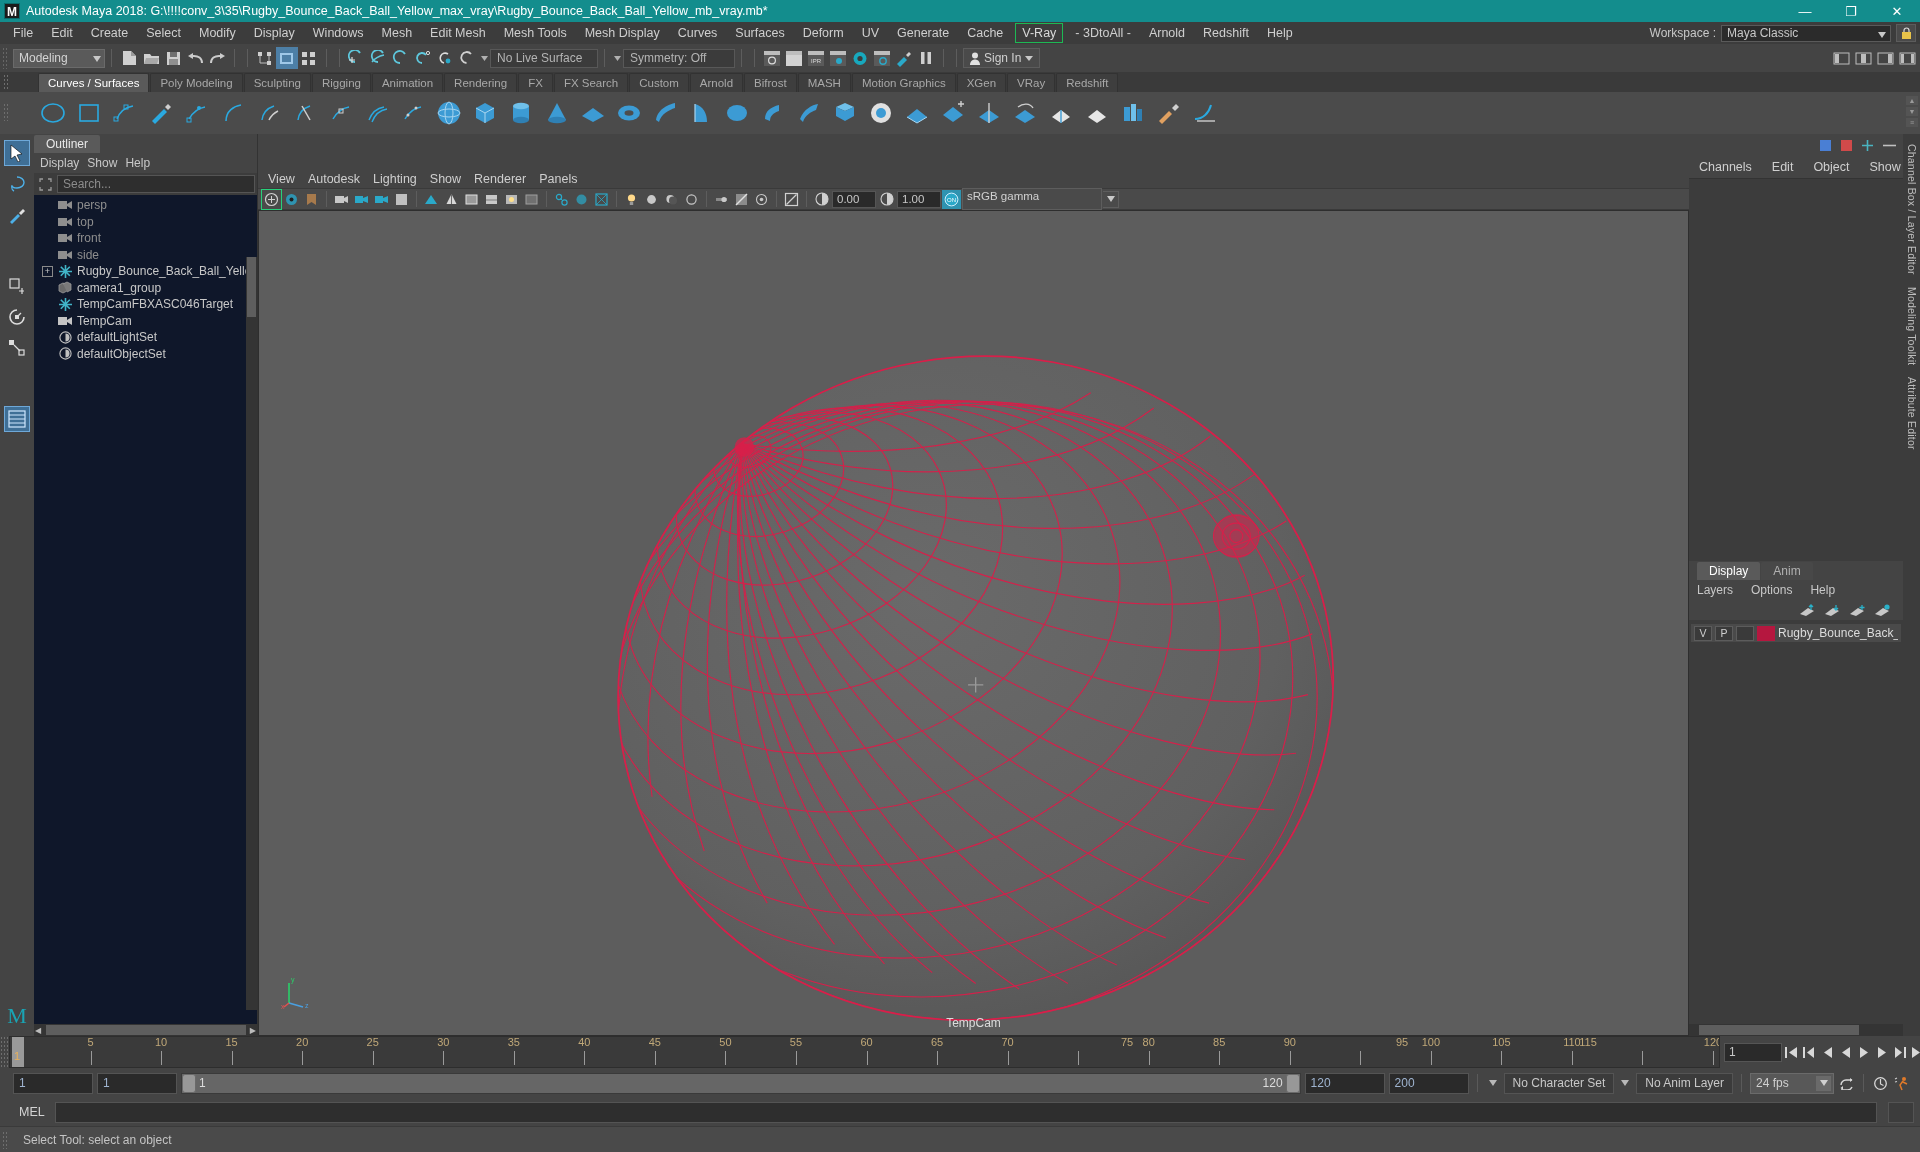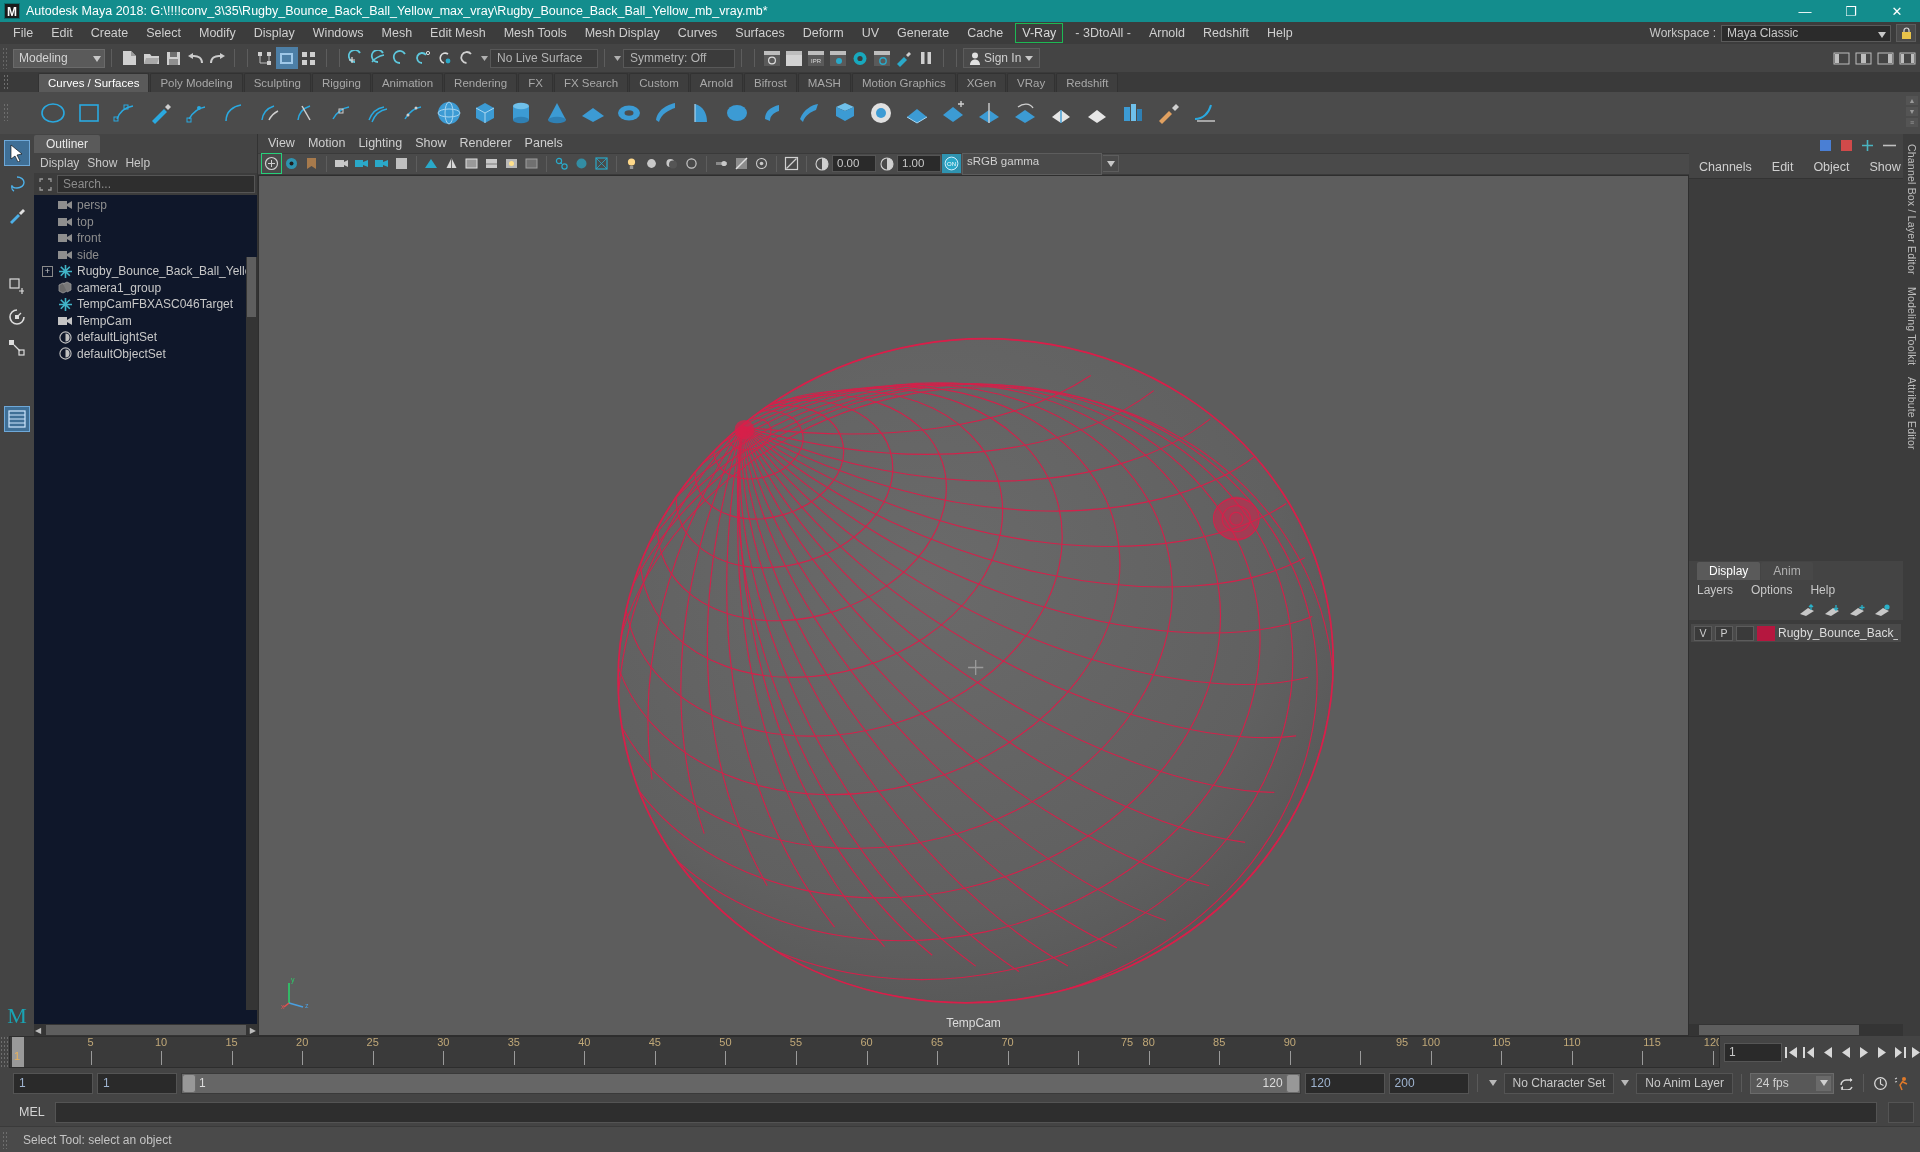--- a/index.html
+++ b/index.html
@@ -136,21 +136,21 @@
   .ol-label { overflow: hidden; text-overflow: clip; }
   .ol-row.dim .ol-label { color: #8e8e8e; }
   .outl-scroll-v { position: absolute; right: 0; top: 62px; bottom: 14px; width: 11px; background: #343434; }
   .outl-scroll-v .thumb { position: absolute; top: 0; left: 1px; width: 9px; height: 60px; background: #5e5e5e; }
   .outl-scroll-h { height: 12px; background: #343434; position: relative; flex: 0 0 12px; }
   .outl-scroll-h .thumb { position: absolute; left: 12px; top: 1px; width: 200px; height: 10px; background: #5e5e5e; }
   .outl-scroll-h .arw-l { position: absolute; left: 1px; top: 2px; font-size: 8px; color: #bbb; }
   .outl-scroll-h .arw-r { position: absolute; right: 1px; top: 2px; font-size: 8px; color: #bbb; }
 
   
-  .viewport-wrap { flex: 1 1 auto; display: flex; flex-direction: column; min-width: 0; background: #444444; }
+  .viewport-wrap { flex: 1 1 auto; display: flex; flex-direction: column; min-width: 0; background: #444444; margin-top: 36px; }
   .vp-menu { height: 20px; background: #444444; display: flex; align-items: center; padding-left: 10px; gap: 0; }
   .vp-menu span { font-size: 12.5px; padding: 0 13px 0 0; color: #cfcfcf; }
   .vp-toolbar { height: 22px; background: #4a4a4a; display: flex; align-items: center; padding-left: 4px;
                 gap: 1px; border-top: 1px solid #3a3a3a; border-bottom: 1px solid #3a3a3a; }
   .vb { width: 19px; height: 19px; display: flex; align-items: center; justify-content: center; flex: 0 0 19px; }
   .vb.on { outline: 1px solid #27d07a; }
   .vsep { width: 1px; height: 16px; background: #5d5d5d; margin: 0 4px; flex: 0 0 1px; }
   .numfield { width: 44px; height: 17px; background: #2a2a2a; border: 1px solid #555;
               font-size: 11.5px; color: #c8c8c8; text-align: left; padding: 0 4px; line-height: 15px; flex: 0 0 44px; }
   .gamma-combo { width: 140px; height: 22px; background: #4a4a4a; border: 1px solid #5d5d5d;
@@ -917,21 +917,21 @@
       <div class="outl-scroll-h">
         <div class="arw-l">◀</div>
         <div class="thumb"></div>
         <div class="arw-r">▶</div>
       </div>
     </div>
 
     <div class="viewport-wrap">
       <div class="vp-menu">
         <span>View</span>
-        <span>Motion</span>
+        <span>Autodesk</span>
         <span>Lighting</span>
         <span>Show</span>
         <span>Renderer</span>
         <span>Panels</span>
       </div>
 
       <div class="vp-toolbar">
         <div class="vb on">
           <svg width="15" height="15" viewBox="0 0 15 15">
             <circle cx="7.5" cy="7.5" r="6" stroke="#d0d0d0" stroke-width="1.2" fill="none"></circle>
@@ -1314,21 +1314,21 @@
         <div class="tl-num" style="left: 1279.75px;">90</div>
         <div class="tl-tick" style="left: 1350.29px;"></div>
         <div class="tl-num" style="left: 1392px;">95</div>
         <div class="tl-tick" style="left: 1420.83px;"></div>
         <div class="tl-num" style="left: 1420.83px;">100</div>
         <div class="tl-tick" style="left: 1491.38px;"></div>
         <div class="tl-num" style="left: 1491.38px;">105</div>
         <div class="tl-tick" style="left: 1561.92px;"></div>
         <div class="tl-num" style="left: 1561.92px;">110</div>
         <div class="tl-tick" style="left: 1632.46px;"></div>
-        <div class="tl-num" style="left: 1642px;">115</div>
+        <div class="tl-num" style="left: 1578px;">115</div>
         <div class="tl-tick" style="left: 1703px;"></div>
         <div class="tl-num" style="left: 1703px;">120</div>
       </div>
     <div class="tl-right">
       <div class="tl-cfield">1</div>
       <div class="pb">
         <svg width="13" height="11" viewBox="0 0 13 11">
             <rect x="0" y="0" width="2" height="11" fill="#d8d8d8"></rect>
             <path d="M12 0v11L4 5.5z" fill="#d8d8d8"></path>
           </svg>

